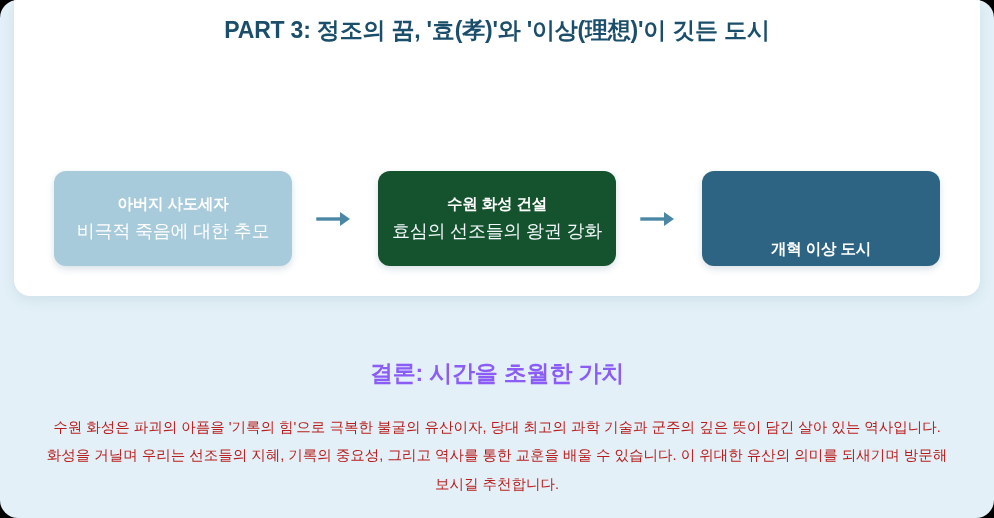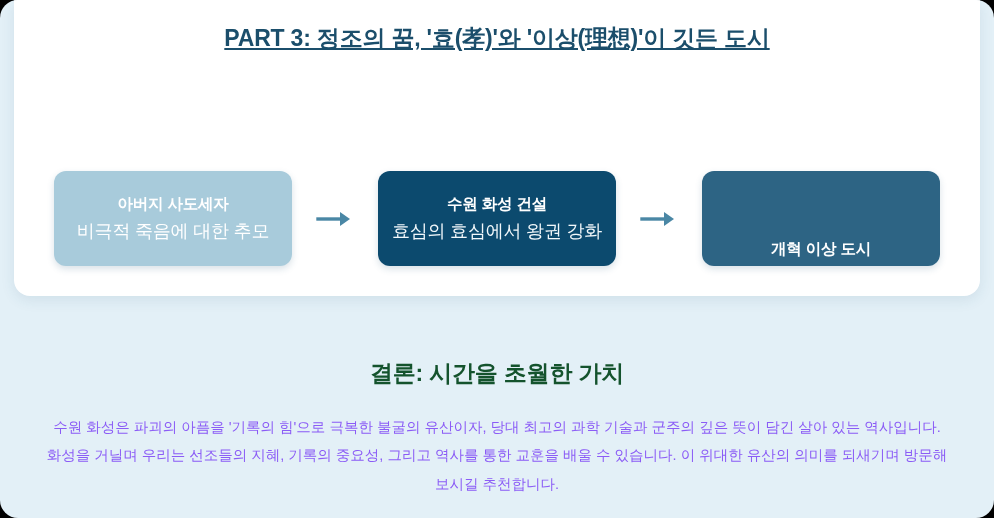--- a/index.html
+++ b/index.html
@@ -34,28 +34,27 @@
     width: 966px;
     height: 296px;
     background: #ffffff;
     border-bottom-left-radius: 16px;
     border-bottom-right-radius: 16px;
     box-shadow: 0 4px 14px rgba(40, 90, 120, 0.10);
   }
 
   .part-title {
     margin: 0;
-    padding-top: 24px;
+    padding-top: 16px;
     text-align: center;
     font-size: 23px;
     font-weight: 700;
     letter-spacing: -0.2px;
     color: #1b4e6b;
     line-height: 1.3;
-    text-decoration: underline;
   }
 
   .part-intro {
     margin: 0 auto;
     padding-top: 26px;
     width: 800px;
     text-align: center;
     font-size: 14.5px;
     line-height: 1.95;
     color: #5f7a90;
@@ -95,21 +94,21 @@
   .flow-box .fb-sub {
     font-size: 18px;
     font-weight: 400;
     color: #f2f8fb;
     line-height: 1.2;
     letter-spacing: -0.2px;
   }
 
   .flow-box.step1 { background: #a8cbdb; }
   .flow-box.step1 .fb-sub { color: #ffffff; }
-  .flow-box.step2 { background: #0c4a6e; }
+  .flow-box.step2 { background: #14532d; }
   .flow-box.step3 { background: #2d6484; justify-content: flex-end; }
 
   .flow-arrow {
     width: 70px;
     display: flex;
     align-items: center;
     justify-content: center;
   }
   .flow-arrow svg { display: block; }
 
@@ -122,32 +121,32 @@
     height: 222px;
     background: transparent;
   }
 
   .conclusion-title {
     margin: 0;
     padding-top: 62px;
     text-align: center;
     font-size: 23px;
     font-weight: 700;
-    color: #14532d;
+    color: #8b5cf6;
     letter-spacing: -0.2px;
   }
 
   .conclusion-body {
     margin: 0 auto;
     padding-top: 24px;
     width: 906px;
     text-align: center;
     font-size: 14.5px;
     line-height: 1.95;
-    color: #8b5cf6;
+    color: #b91c1c;
   }
 </style>
 </head>
 <body>
 
 <div id="page-root">
 
   <section class="part-card">
 
     <h1 class="part-title">PART 3: 정조의 꿈, '효(孝)'와 '이상(理想)'이 깃든 도시</h1>
@@ -162,21 +161,21 @@
 
       <div class="flow-arrow">
         <svg width="38" height="20" viewBox="0 0 38 20" aria-hidden="true">
           <path d="M2 10 H26" stroke="#4a87a5" stroke-width="3.4" stroke-linecap="square" fill="none"></path>
           <path d="M24 3 L34 10 L24 17 Z" fill="#4a87a5"></path>
         </svg>
       </div>
 
       <div class="flow-box step2">
         <div class="fb-title">수원 화성 건설</div>
-        <div class="fb-sub">효심의 효심에서 왕권 강화</div>
+        <div class="fb-sub">효심의 선조들의 왕권 강화</div>
       </div>
 
       <div class="flow-arrow">
         <svg width="38" height="20" viewBox="0 0 38 20" aria-hidden="true">
           <path d="M2 10 H26" stroke="#4a87a5" stroke-width="3.4" stroke-linecap="square" fill="none"></path>
           <path d="M24 3 L34 10 L24 17 Z" fill="#4a87a5"></path>
         </svg>
       </div>
 
       <div class="flow-box step3">

